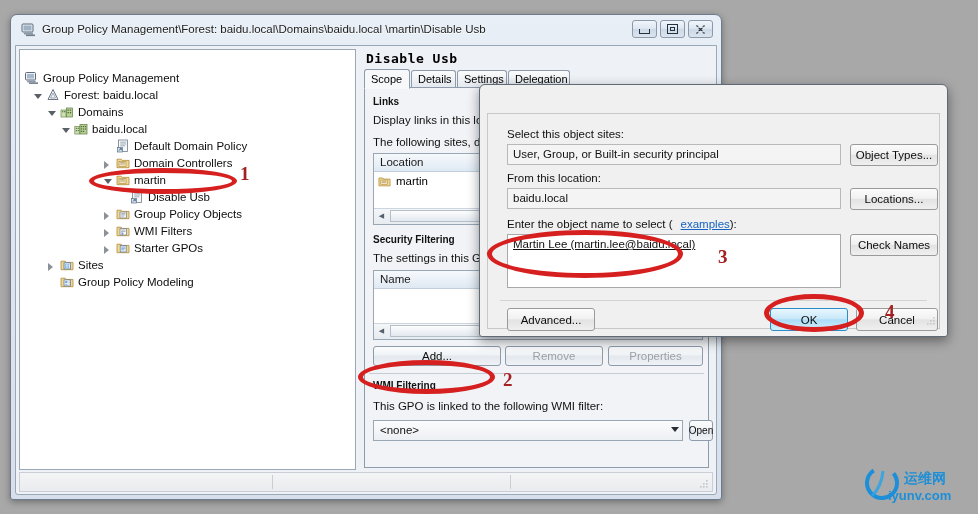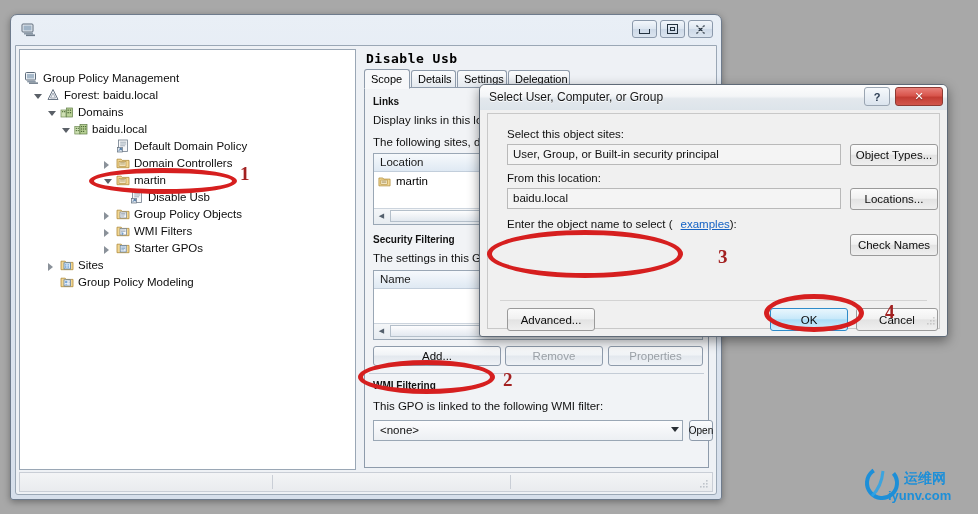--- a/index.html
+++ b/index.html
@@ -230,20 +230,21 @@
 
     <div class="mmc-titlebar">
       <span class="mmc-title-icon">
         <svg width="15" height="15" viewBox="0 0 15 15">
           <rect x="1" y="2" width="11" height="8" rx="1" fill="#e8edf2" stroke="#5d6b7a"></rect>
           <rect x="2.5" y="3.5" width="8" height="5" fill="#9fb3c6"></rect>
           <rect x="3" y="10.5" width="9" height="2" fill="#8c9aa8"></rect>
           <rect x="5" y="12.5" width="9" height="1.6" fill="#6d7b89"></rect>
         </svg>
       </span>
+      <div class="mmc-title-text">Group Policy Management\Forest: baidu.local\Domains\baidu.local \martin\Disable Usb</div>
       <div class="winbtns">
         <div class="winbtn">
             <span class="gl gl-min"></span>
           </div>
         <div class="winbtn">
             <span class="gl gl-max"></span>
           </div>
         <div class="winbtn">
           <svg width="11" height="11" viewBox="0 0 11 11">
             <path d="M1.5 1.5 L9.5 9.5 M9.5 1.5 L1.5 9.5" stroke="#24323f" stroke-width="1.3" fill="none"></path>
@@ -513,40 +514,38 @@
                 <rect x="7" y="1" width="1.6" height="1.6"></rect>
             </g>
           </svg>
         </span>
       </div>
 
     </div>
   </div>
 
   <div class="dlg">
-    <div class="dlg-title">
-      <div class="dlg-title-text">Select User, Computer, or Group</div>
-      <div class="dlg-help">?</div>
-      <div class="dlg-close">✕</div>
-    </div>
 
     <div class="dlg-body">
 
       <div class="d-lab" style="left:19px;top:14px;">Select this object sites:</div>
       <div class="d-field" style="left:19px;top:30px;width:334px;height:21px;">User, Group, or Built-in security principal</div>
       <div class="d-btn" style="left:362px;top:30px;width:88px;height:22px;">Object Types...</div>
 
       <div class="d-lab" style="left:19px;top:58px;">From this location:</div>
       <div class="d-field" style="left:19px;top:74px;width:334px;height:21px;">baidu.local</div>
       <div class="d-btn" style="left:362px;top:74px;width:88px;height:22px;">Locations...</div>
 
       <div class="d-lab" style="left:19px;top:104px;">
         <span>Enter the object name to select (</span><span class="d-link">examples</span><span>):</span>
       </div>
 
+      <div class="d-textarea" style="left:19px;top:120px;width:334px;height:54px;">
+        <span class="uline">Martin Lee (martin.lee@baidu.local)</span>
+      </div>
       <div class="d-btn" style="left:362px;top:120px;width:88px;height:22px;">Check Names</div>
 
       <div style="position:absolute;left:12px;top:186px;right:12px;height:1px;background:#d3d3d3;"></div>
 
       <div class="d-btn" style="left:19px;top:194px;width:88px;height:23px;">Advanced...</div>
       <div class="d-btn default" style="left:282px;top:194px;width:78px;height:23px;">OK</div>
       <div class="d-btn" style="left:368px;top:194px;width:82px;height:23px;">Cancel</div>
 
       <span class="dlg-grip">
         <svg width="10" height="10" viewBox="0 0 10 10">

